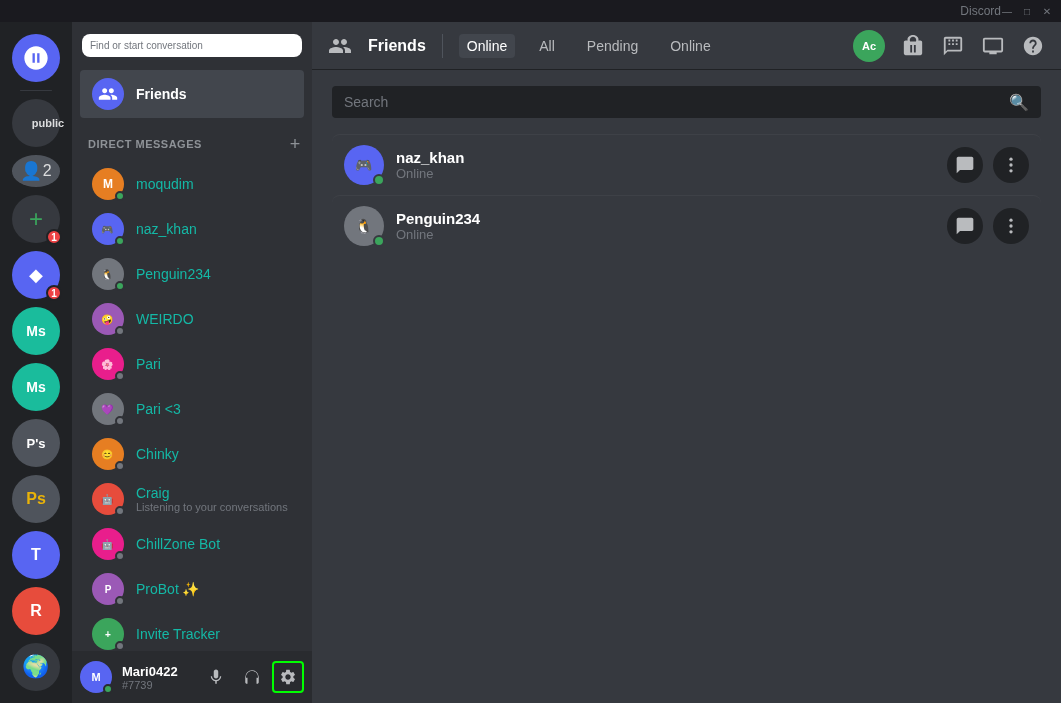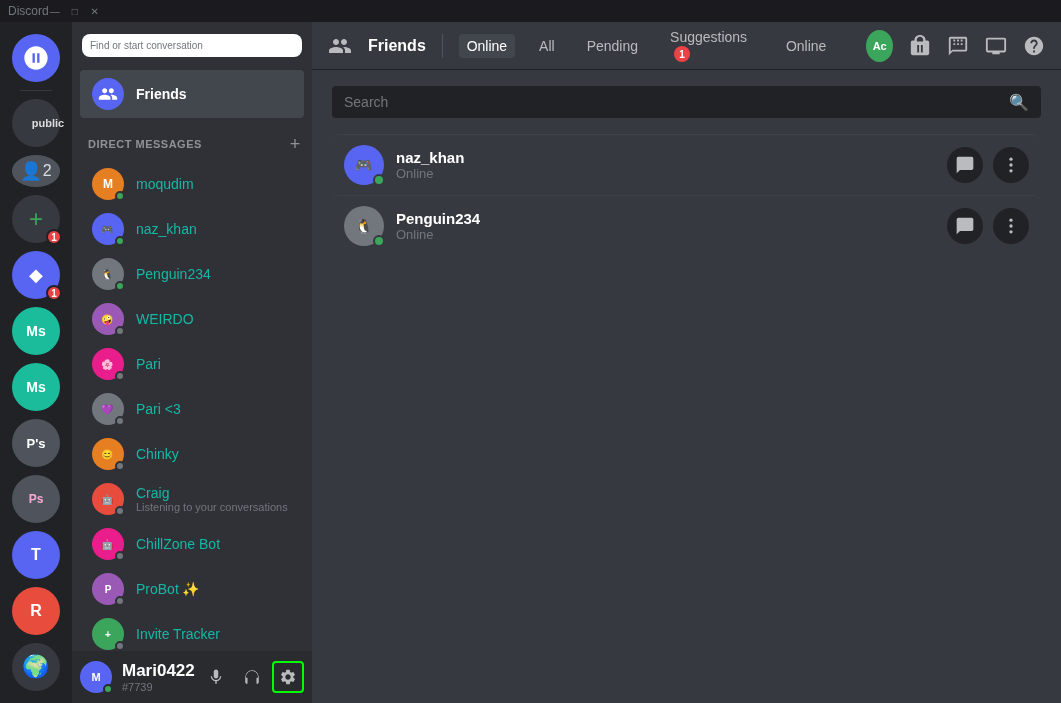--- a/index.html
+++ b/index.html
@@ -13,21 +13,21 @@
       overflow: hidden;
       color: #dcddde;
     }
 
     
     .title-bar {
       height: 22px;
       background: #1a1a1f;
       display: flex;
       align-items: center;
-      justify-content: flex-start;
+      justify-content: flex-end;
       padding: 0 8px;
       flex-shrink: 0;
       -webkit-app-region: drag;
       user-select: none;
     }
     .title-bar-title {
       font-size: 12px;
       color: #72767d;
     }
     .title-bar-controls {
@@ -281,21 +281,21 @@
       color: white;
       position: relative;
       flex-shrink: 0;
       margin-right: 6px;
     }
     .user-panel-info {
       flex: 1;
       min-width: 0;
     }
     .user-panel-name {
-      font-size: 17px;
+      font-size: 13px;
       font-weight: 600;
       color: #fff;
     }
     .user-panel-tag {
       font-size: 11px;
       color: #72767d;
     }
     .user-panel-controls {
       display: flex;
       gap: 4px;
@@ -560,21 +560,21 @@
 
     <div class="server-icon" style="background:#1abc9c;">
       <span style="font-size:14px;font-weight:700;color:white;">Ms</span>
     </div>
 
     <div class="server-icon" style="background:#4f545c;">
       <span style="font-size:13px;font-weight:700;color:white;">P's</span>
     </div>
 
     <div class="server-icon" style="background:#4f545c;">
-      <span style="font-size:12px;font-weight:700;color:#f9a8d4;">Ps</span>
+      <span style="font-size:16px;font-weight:700;color:#eab308;">Ps</span>
     </div>
 
     <div class="server-icon" style="background:#5865f2;">
       <span style="font-size:16px;font-weight:700;color:white;">T</span>
     </div>
 
     <div class="server-icon" style="background:#e74c3c;">
       <span style="font-size:16px;font-weight:700;color:white;">R</span>
     </div>
 
@@ -758,24 +758,20 @@
         <svg width="24" height="24" viewBox="0 0 24 24" fill="#b9bbbe">
           <path d="M16 11c1.66 0 2.99-1.34 2.99-3S17.66 5 16 5c-1.66 0-3 1.34-3 3s1.34 3 3 3zm-8 0c1.66 0 2.99-1.34 2.99-3S9.66 5 8 5C6.34 5 5 6.34 5 8s1.34 3 3 3zm0 2c-2.33 0-7 1.17-7 3.5V19h14v-2.5c0-2.33-4.67-3.5-7-3.5zm8 0c-.29 0-.62.02-.97.05 1.16.84 1.97 1.97 1.97 3.45V19h6v-2.5c0-2.33-4.67-3.5-7-3.5z"></path>
         </svg>
       </div>
       <span class="friends-header-title">Friends</span>
       <div class="header-divider"></div>
 
       <div class="header-tab active">Online</div>
       <div class="header-tab">All</div>
       <div class="header-tab">Pending</div>
-      <div class="header-tab">
-        <span>Suggestions</span>
-        <span class="header-tab-badge">1</span>
-      </div>
       <div class="header-tab">Online</div>
 
       <div class="header-spacer"></div>
 
       <div class="header-action-btn">Ac</div>
 
       <div class="header-icon-btn" title="Gift Nitro">
         <svg width="22" height="22" viewBox="0 0 24 24" fill="#b9bbbe">
           <path d="M20 6h-2.18c.07-.44.18-.88.18-1.36C18 2.5 15.5 0 12 0S6 2.5 6 4.64c0 .48.11.92.18 1.36H4C2.9 6 2 6.9 2 8v12c0 1.1.9 2 2 2h16c1.1 0 2-.9 2-2V8c0-1.1-.9-2-2-2zm-8-4c1.93 0 3.5 1.57 3.5 3.5 0 .48-.11.92-.29 1.5H8.79c-.18-.58-.29-1.02-.29-1.5C8.5 3.57 10.07 2 12 2zM11 19H9v-8h2v8zm4 0h-2v-8h2v8z"></path>
         </svg>

